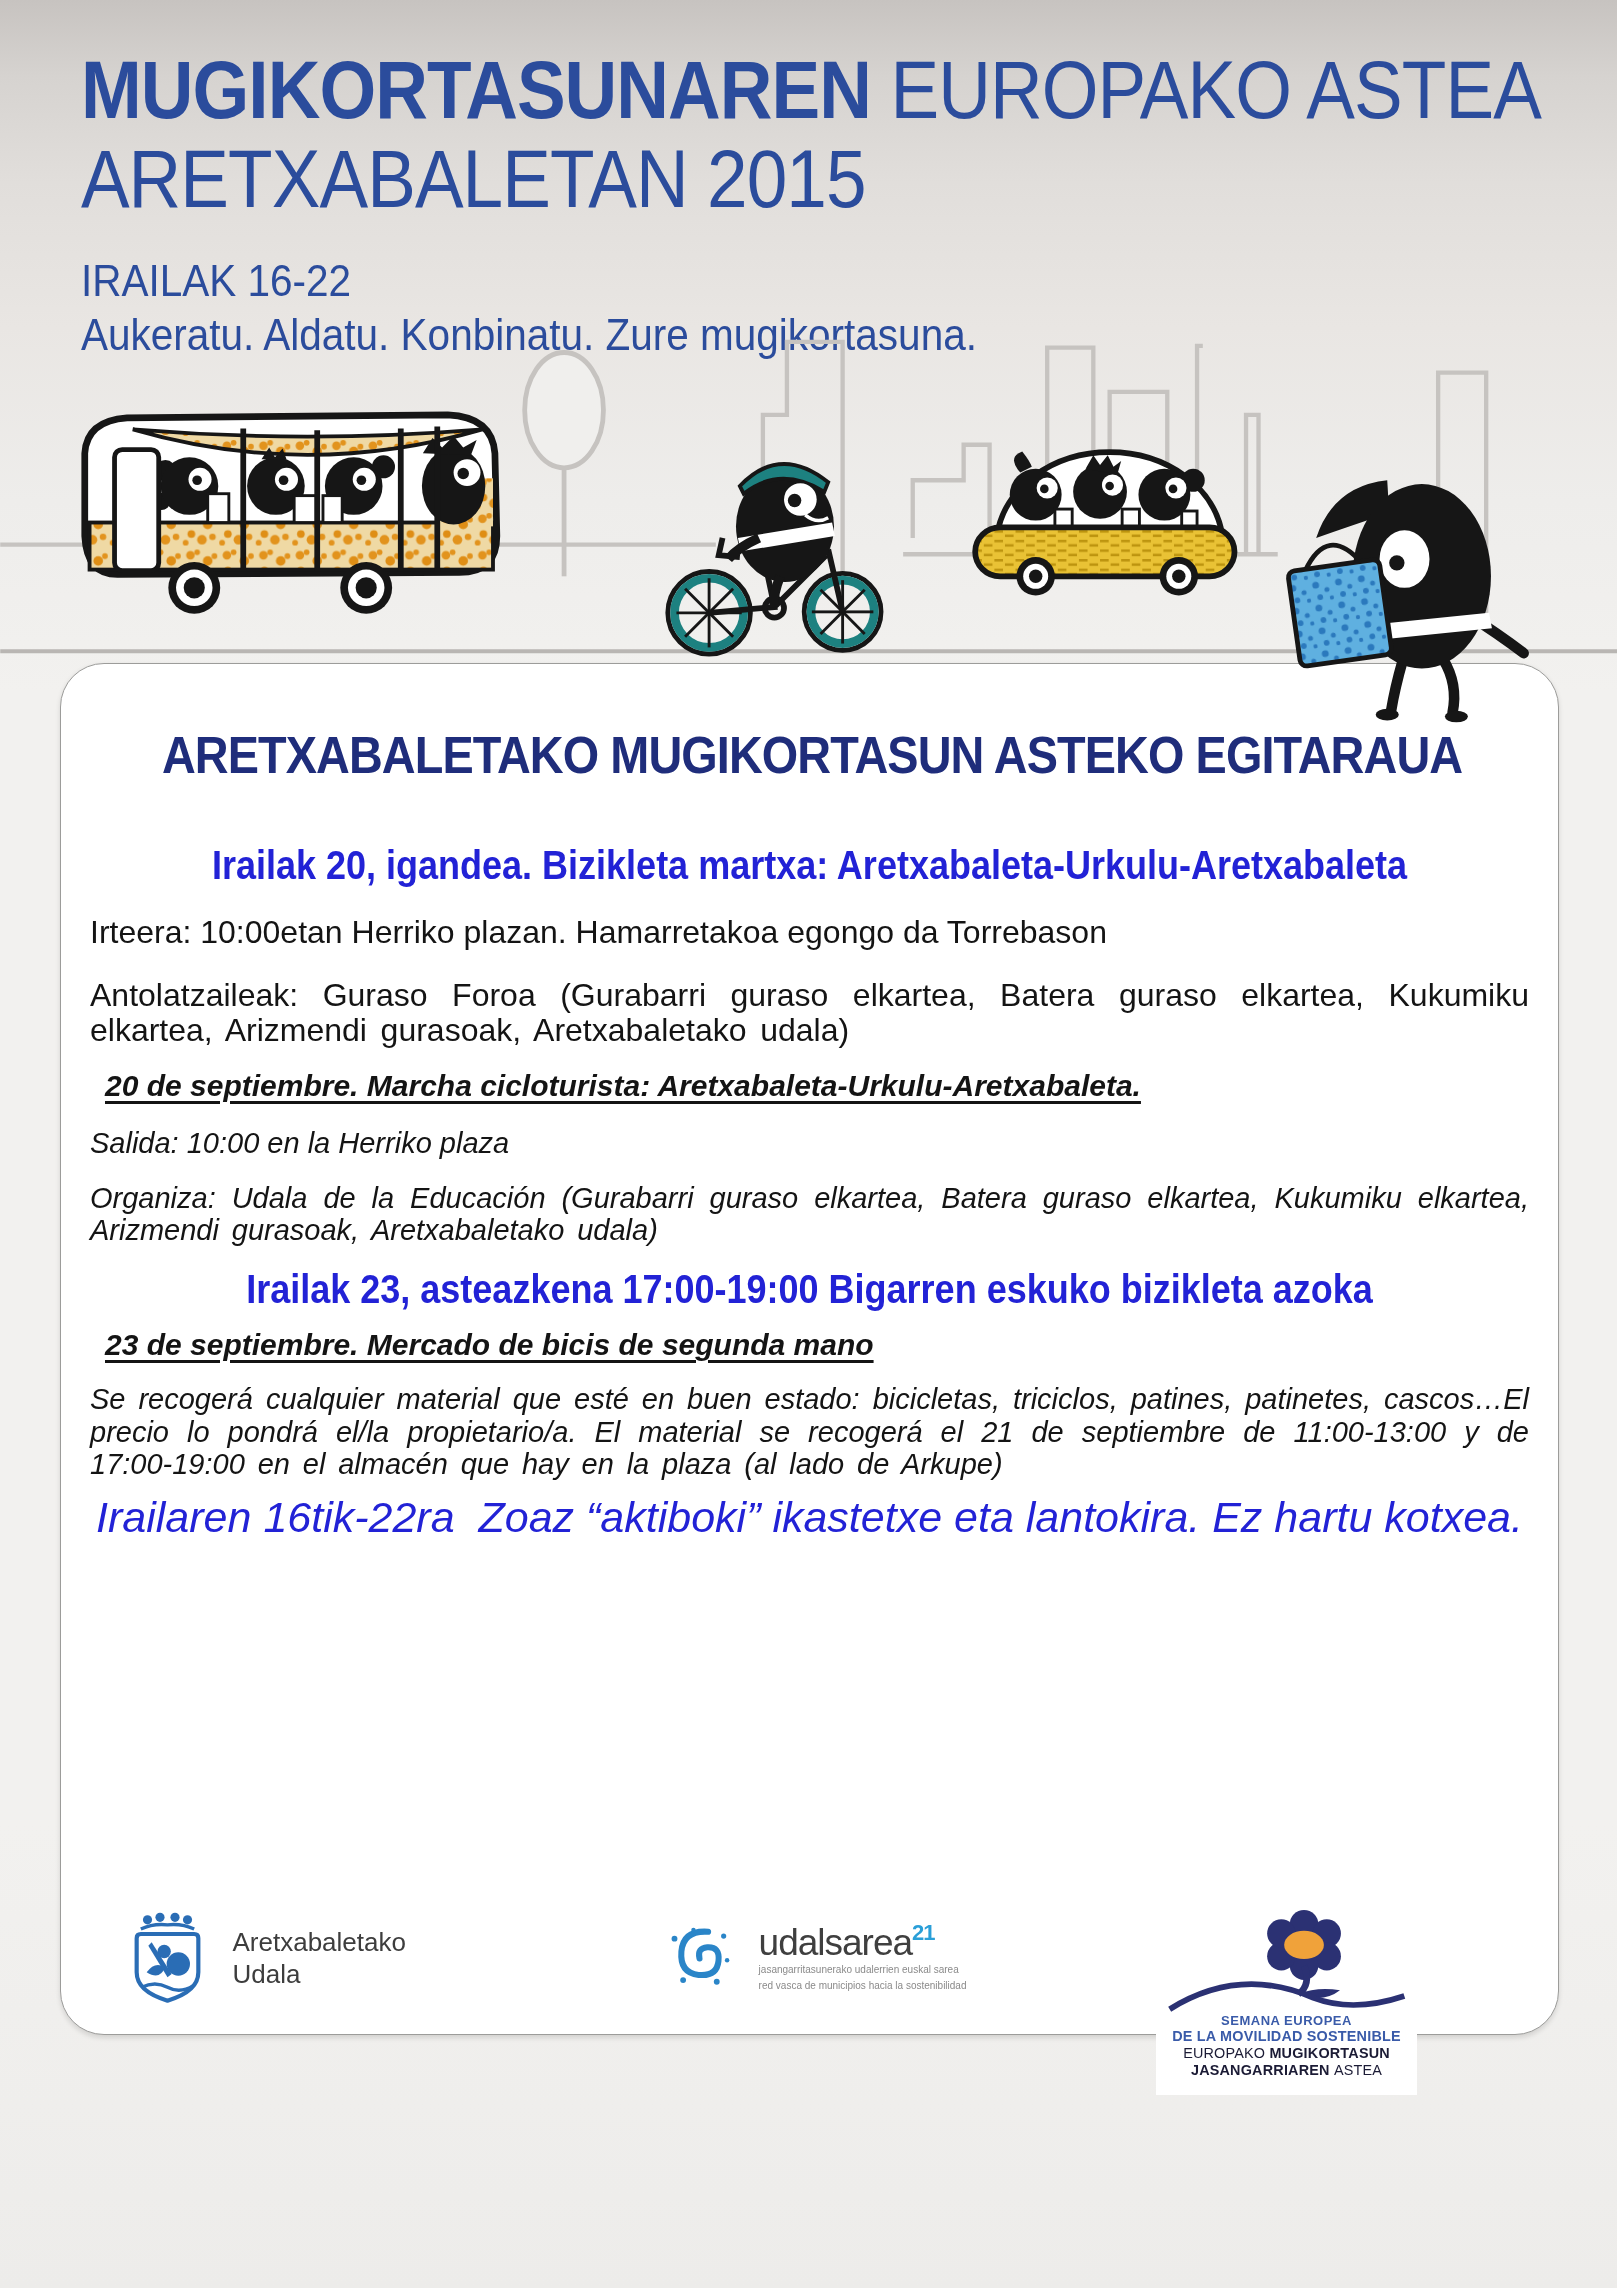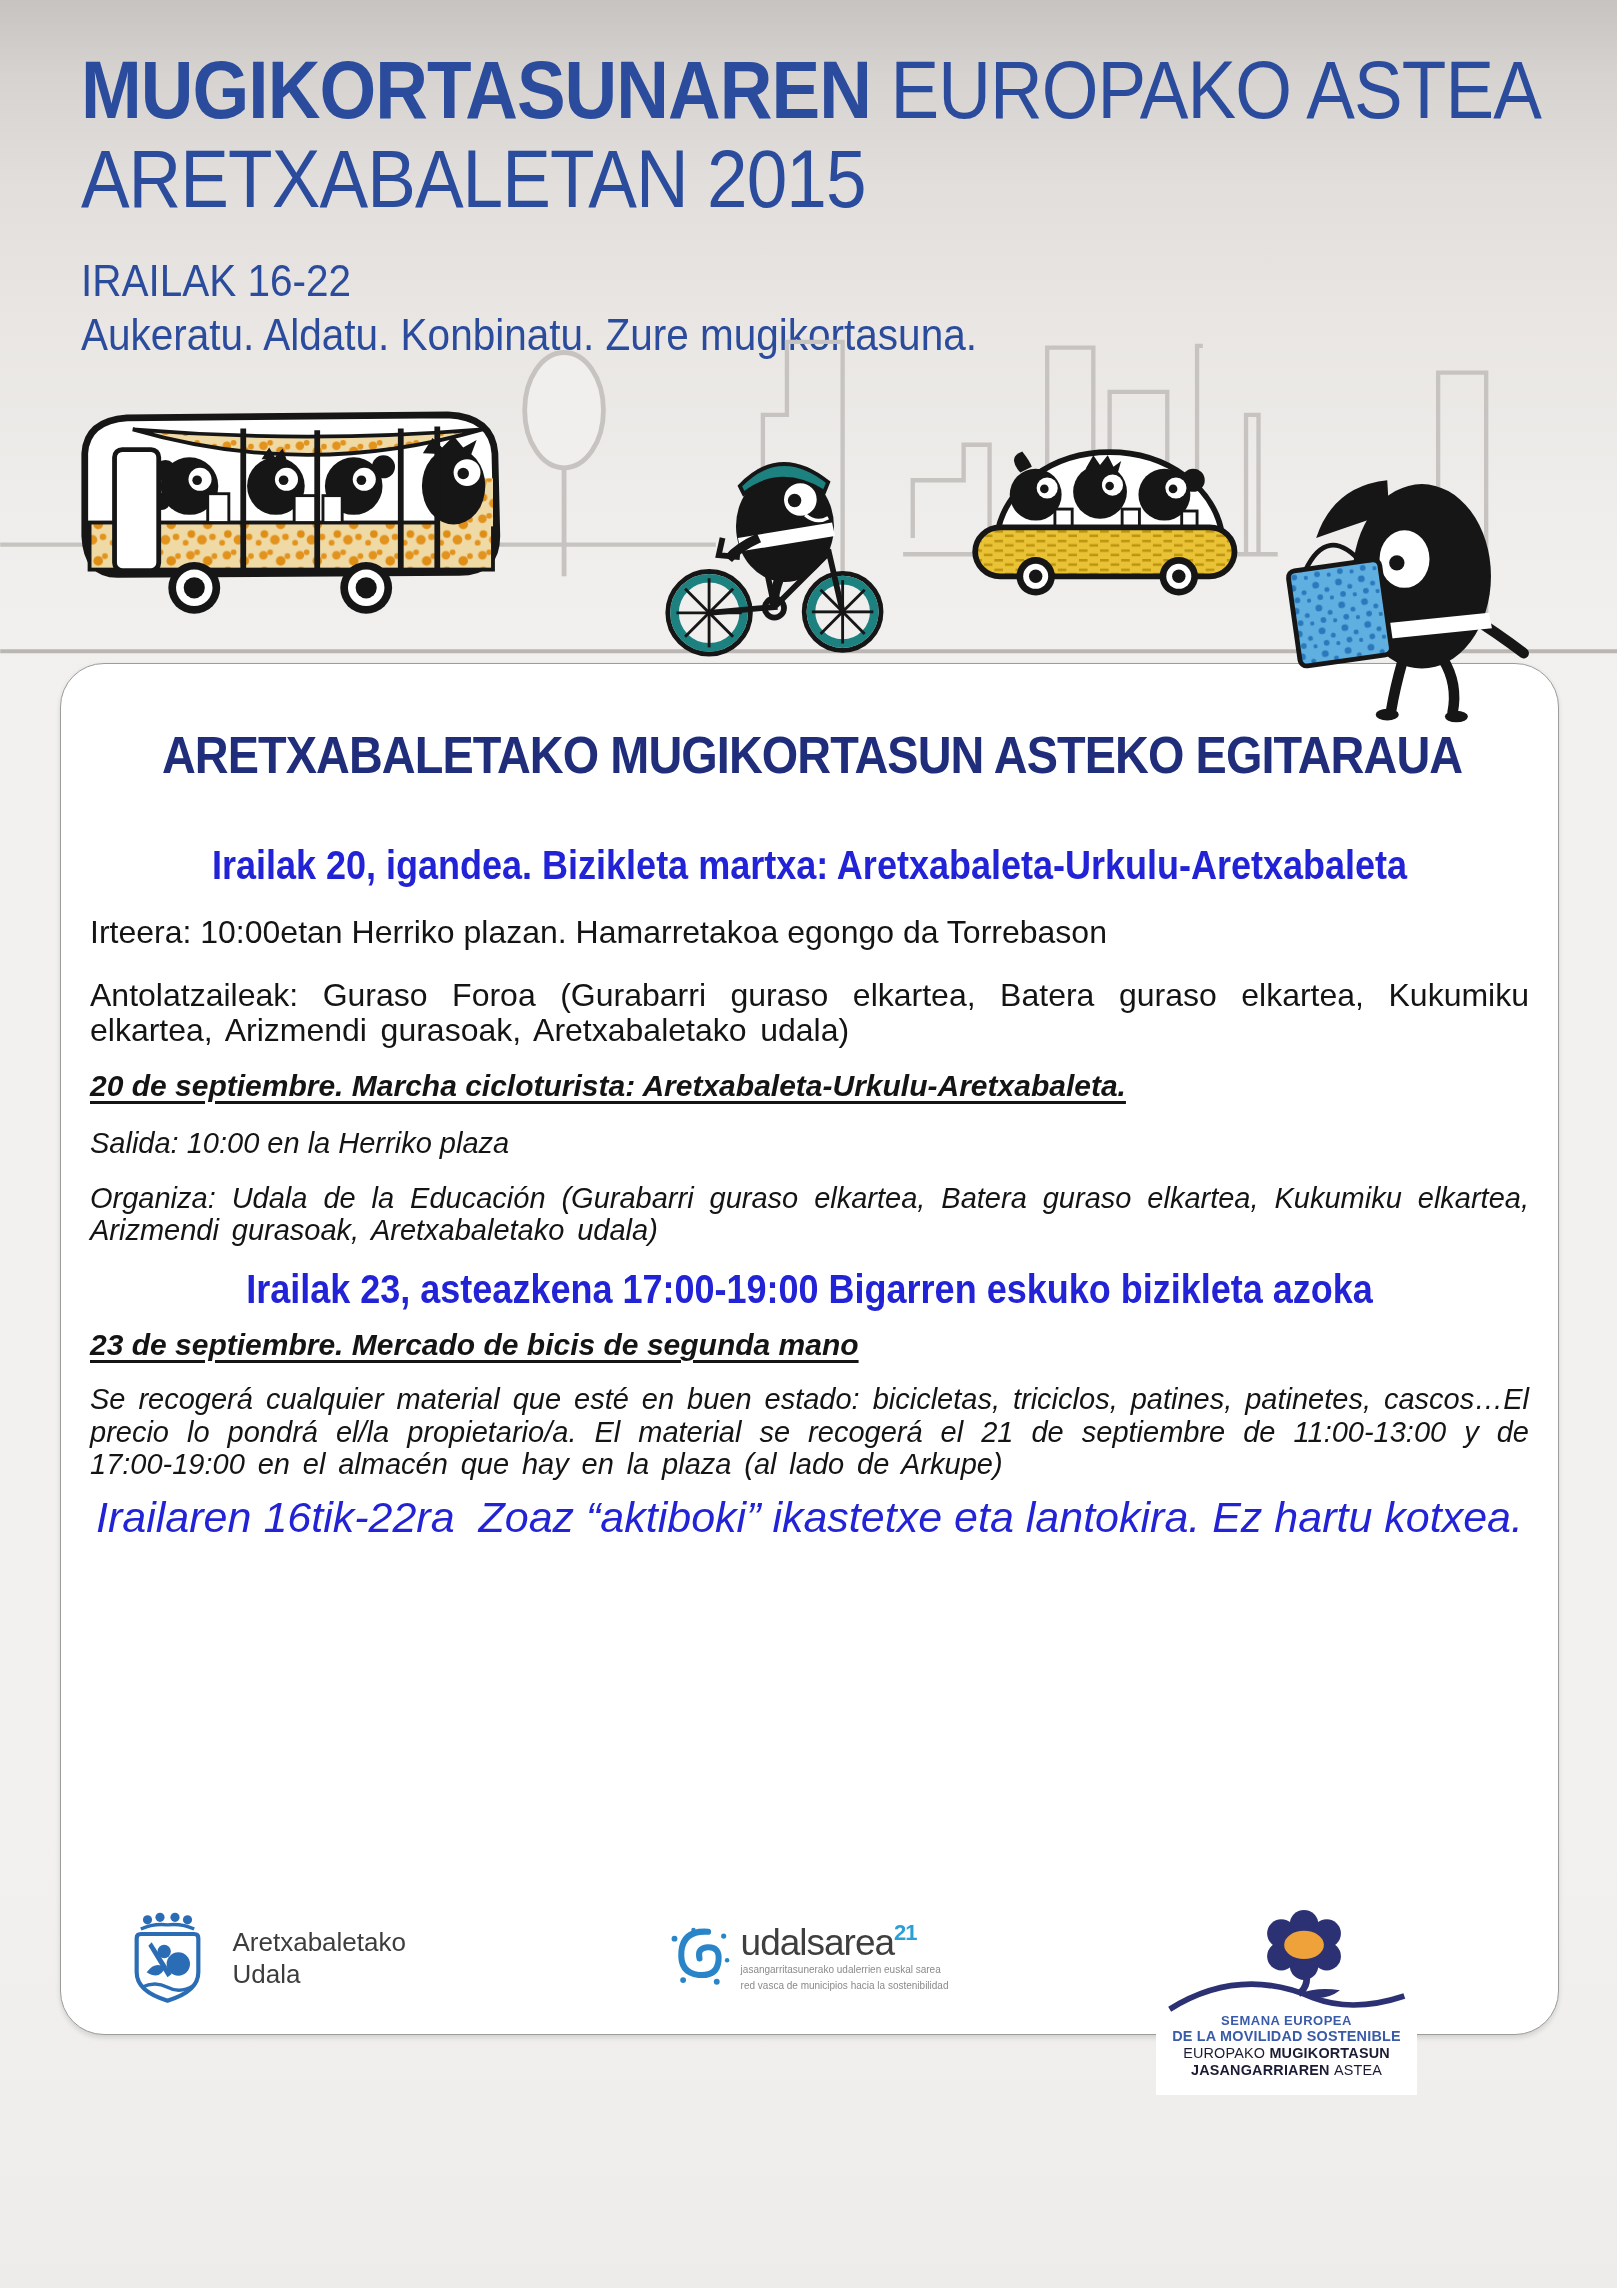--- a/index.html
+++ b/index.html
@@ -33,37 +33,37 @@
     color:#1f2d7b;font-weight:bold;letter-spacing:-1px;white-space:nowrap;
   }
   .blue-head{
     text-align:center;color:#2222d6;font-weight:bold;font-size:40px;line-height:1.15;
     margin:56px 0 0;white-space:nowrap;
   }
   .blue-head.second{margin-top:19px;}
   .body{font-size:32px;line-height:1.12;margin:27px 0 0;}
   .just{text-align:justify;word-spacing:4.8px;}
   .es-title{
-    font-size:30px;line-height:1.15;margin:20px 0 0;font-weight:bold;font-style:italic;
+    font-size:30px;line-height:1.15;margin:20px 15px 0;font-weight:bold;font-style:italic;
     text-decoration:underline;text-underline-offset:4.8px;text-decoration-thickness:2.9px;
   }
   .es{font-size:29px;line-height:1.13;font-style:italic;margin:23px 0 0;}
   .es.org{margin-top:22px;}
   .es.last{margin-top:20px;}
   .p-zer{margin-top:11.5px;}
   .es-title.second{margin-top:16.3px;}
   .closing{
     margin:12.5px 0 0;text-align:center;color:#2222d6;font-weight:normal;font-style:italic;
     font-size:43px;line-height:1.1;white-space:pre-wrap;
   }
   
   .logo-box{position:absolute;background:#ffffff;z-index:2;display:flex;align-items:center;box-sizing:border-box;}
   .logo-udala{left:118px;top:1900px;width:317px;height:117px;padding:9.6px 11.5px;gap:28px;}
   .logo-udala .txt{color:#3d3d3d;font-size:26px;line-height:1.22;}
-  .logo-udalsarea{left:655px;top:1915px;width:331px;height:86px;padding:5.8px 9.6px;gap:7px;}
+  .logo-udalsarea{left:655px;top:1915px;width:331px;height:86px;padding:5.8px 9.6px;gap:25px;}
   .uds-text{display:flex;flex-direction:column;}
   .uds-name{font-size:37px;color:#3f3f3f;line-height:1.0;letter-spacing:-1px;}
   .uds-name sup{color:#2a9fd8;font-size:22px;position:relative;top:-1.9px;font-weight:bold;}
   .uds-tag{font-size:10px;color:#8a8a8a;line-height:1.25;margin-top:2.9px;}
   .logo-semana{left:1156px;top:1901px;width:261px;height:194px;flex-direction:column;justify-content:flex-start;padding-top:5.8px;}
   .sem-lines{text-align:center;line-height:1.18;margin-top:-1.9px;}
   .sem-l1{color:#3a5ba9;font-size:13px;font-weight:600;letter-spacing:0.5px;display:block;}
   .sem-l2{color:#3a5ba9;font-size:14.4px;font-weight:bold;letter-spacing:0.2px;display:block;}
   .sem-l3,.sem-l4{color:#1b1b35;font-size:14.4px;display:block;letter-spacing:0.2px;}
   .sem-l3 .b,.sem-l4 .b{font-weight:bold;}

